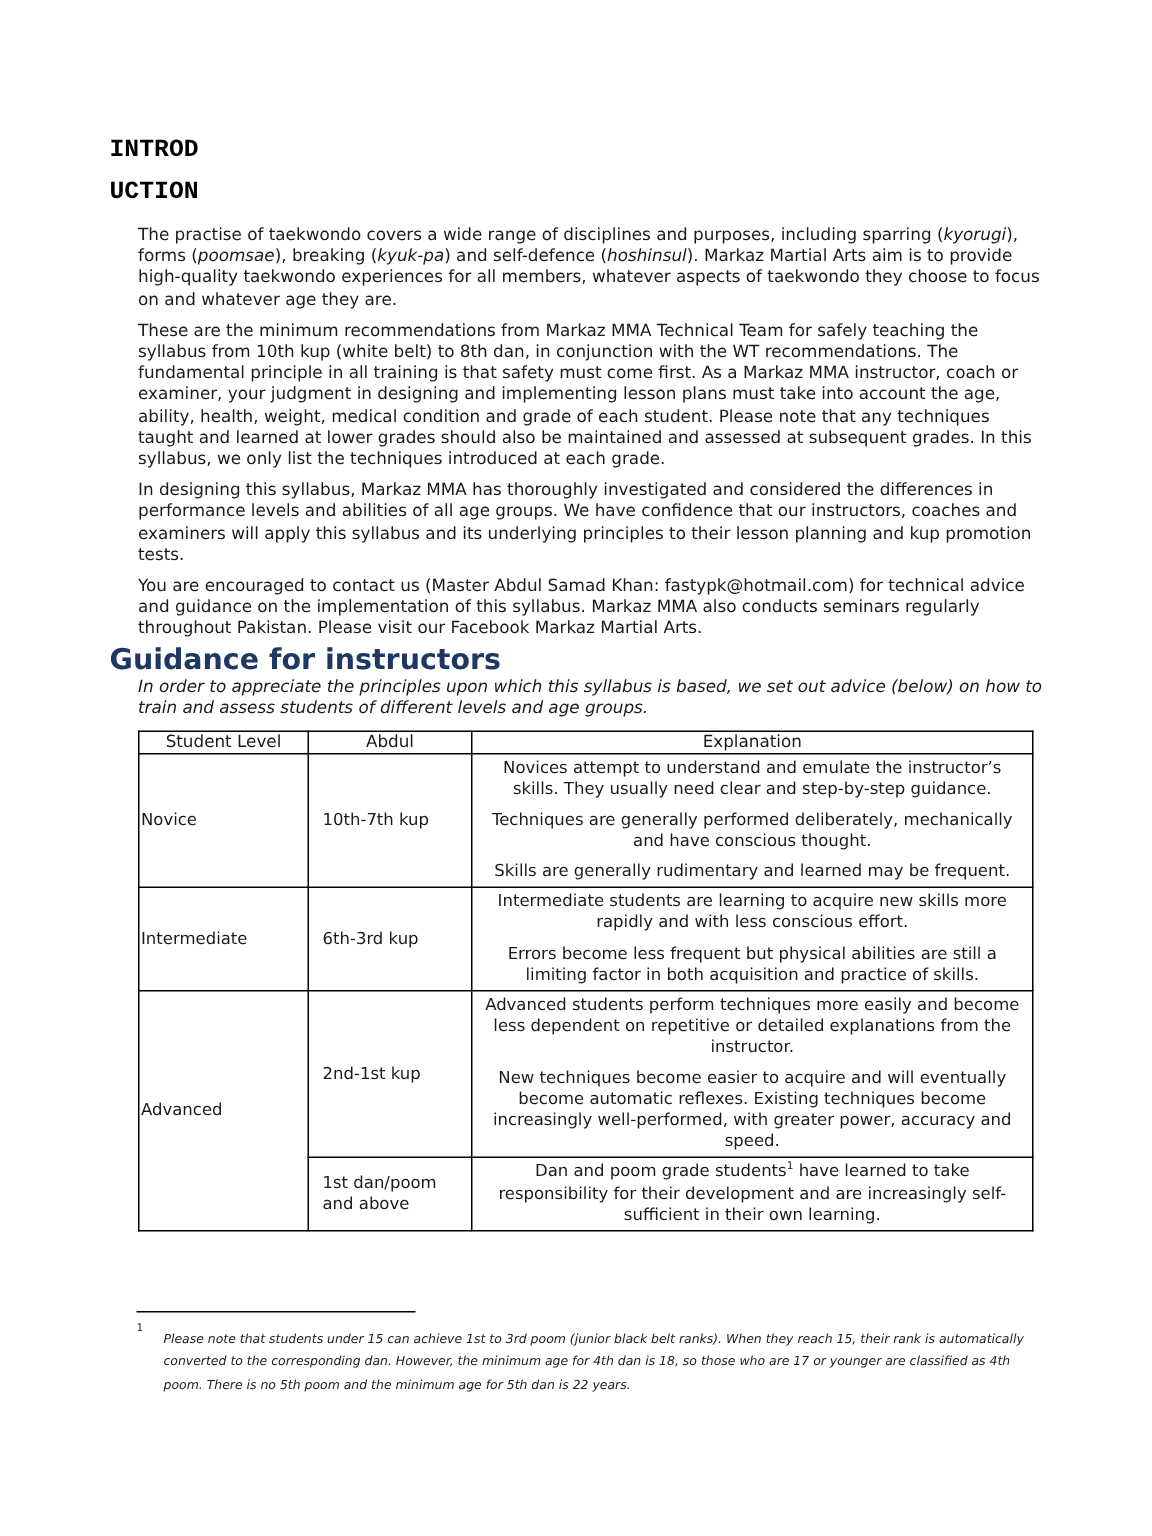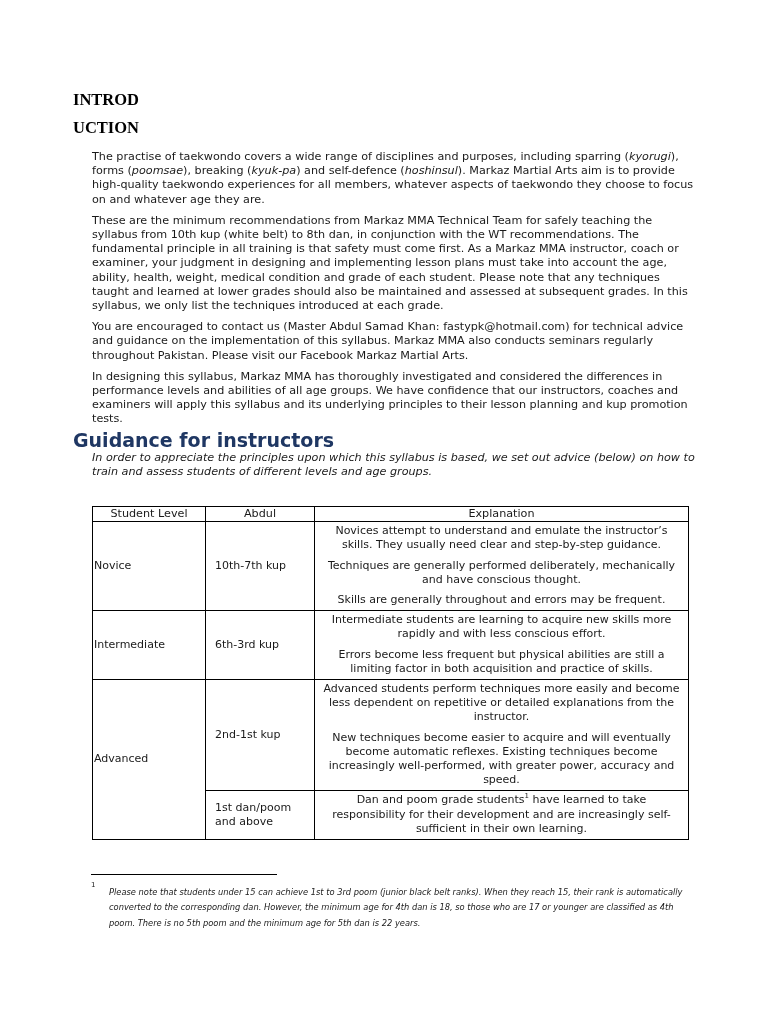--- a/index.html
+++ b/index.html
@@ -1,30 +1,30 @@
 <!DOCTYPE html>
 <html><head>
 <meta charset="utf-8">
 <style>
   html, body { margin: 0; padding: 0; background: #ffffff; }
   body { width: 768px; height: 1024px; position: relative; overflow: hidden;
          font-family: "DejaVu Sans", sans-serif; color: #1a1a1a; }
   .page-title { position: absolute; left: 73px; top: 86px; margin: 0;
-                font-family: Liberation Serif, serif; font-weight: bold;
+                font-family: Liberation Mono, monospace; font-weight: bold;
                 font-size: 16.5px; line-height: 28px; color: #000; width: 80px; }
   .body-text { position: absolute; left: 92px; width: 604px;
                font-size: 11.2px; line-height: 14.2px; color: #1a1a1a; }
   .para { margin: 0 0 7px 0; }
   .para em { font-style: italic; }
   .section-heading { position: absolute; left: 73px; top: 429px; margin: 0;
                      font-family: "DejaVu Sans", sans-serif; font-weight: bold;
                      font-size: 19px; color: #1f3763; }
   .intro-guidance { position: absolute; left: 92px; top: 451px; width: 604px;
                     font-size: 11.2px; line-height: 14.2px; margin: 0; font-style: italic; }
-  table.guidance { position: absolute; left: 92px; top: 506px; width: 597px;
+  table.guidance { position: absolute; left: 92px; top: 487px; width: 597px;
                    border-collapse: collapse; font-size: 11px; line-height: 14.2px; }
   table.guidance th, table.guidance td { border: 1.3px solid #000; vertical-align: middle; }
   table.guidance th { font-weight: normal; padding: 0; height: 14px; text-align: center; font-size: 11.2px; }
   td.level { width: 110px; }
   td.grade { width: 98px; padding-left: 9px; }
   td.expl { padding: 2px 6px 3px 6px; text-align: center; }
   td.expl p { margin: 0 0 6px 0; }
   td.expl p:last-child { margin-bottom: 0; }
   sup.fn { font-size: 7px; vertical-align: super; line-height: 0; }
   .footnote-rule { position: absolute; left: 91px; top: 874px; width: 186px; height: 1px; background: #000; }
@@ -37,43 +37,43 @@
 <body>
 
 <h1 class="page-title">
   <span>INTROD</span><br>
   <span>UCTION</span>
 </h1>
 
 <div class="body-text" style="top:150px;">
   <p class="para"><span>The practise of taekwondo covers a wide range of disciplines and purposes, including sparring (</span><em>kyorugi</em><span>), forms (</span><em>poomsae</em><span>), breaking (</span><em>kyuk-pa</em><span>) and self-defence (</span><em>hoshinsul</em><span>). Markaz Martial Arts aim is to provide high-quality taekwondo experiences for all members, whatever aspects of taekwondo they choose to focus on and whatever age they are.</span></p>
   <p class="para">These are the minimum recommendations from Markaz MMA Technical Team for safely teaching the syllabus from 10th kup (white belt) to 8th dan, in conjunction with the WT recommendations. The fundamental principle in all training is that safety must come first. As a Markaz MMA instructor, coach or examiner, your judgment in designing and implementing lesson plans must take into account the age, ability, health, weight, medical condition and grade of each student. Please note that any techniques taught and learned at lower grades should also be maintained and assessed at subsequent grades. In this syllabus, we only list the techniques introduced at each grade.</p>
+  <p class="para">In designing this syllabus, Markaz MMA has thoroughly investigated and considered the differences in performance levels and abilities of all age groups. We have confidence that our instructors, coaches and examiners will apply this syllabus and its underlying principles to their lesson planning and kup promotion tests.</p>
   <p class="para">You are encouraged to contact us (Master Abdul Samad Khan: fastypk@hotmail.com) for technical advice and guidance on the implementation of this syllabus. Markaz MMA also conducts seminars regularly throughout Pakistan. Please visit our Facebook Markaz Martial Arts.</p>
-  <p class="para">In designing this syllabus, Markaz MMA has thoroughly investigated and considered the differences in performance levels and abilities of all age groups. We have confidence that our instructors, coaches and examiners will apply this syllabus and its underlying principles to their lesson planning and kup promotion tests.</p>
 </div>
 
 <h2 class="section-heading">Guidance for instructors</h2>
 <p class="intro-guidance">In order to appreciate the principles upon which this syllabus is based, we set out advice (below) on how to train and assess students of different levels and age groups.</p>
 
 <table class="guidance">
   <thead>
     <tr>
       <th>Student Level</th>
       <th>Abdul</th>
       <th>Explanation</th>
     </tr>
   </thead>
   <tbody>
     <tr>
       <td class="level">Novice</td>
       <td class="grade">10th-7th kup</td>
       <td class="expl">
         <p>Novices attempt to understand and emulate the instructor’s skills. They usually need clear and step-by-step guidance.</p>
         <p>Techniques are generally performed deliberately, mechanically and have conscious thought.</p>
-        <p>Skills are generally throughout and errors may be frequent.</p>
+        <p>Skills are generally rudimentary and learned may be frequent.</p>
       </td>
     </tr>
     <tr>
       <td class="level">Intermediate</td>
       <td class="grade">6th-3rd kup</td>
       <td class="expl">
         <p>Intermediate students are learning to acquire new skills more rapidly and with less conscious effort.</p>
         <p>Errors become less frequent but physical abilities are still a limiting factor in both acquisition and practice of skills.</p>
       </td>
     </tr>

